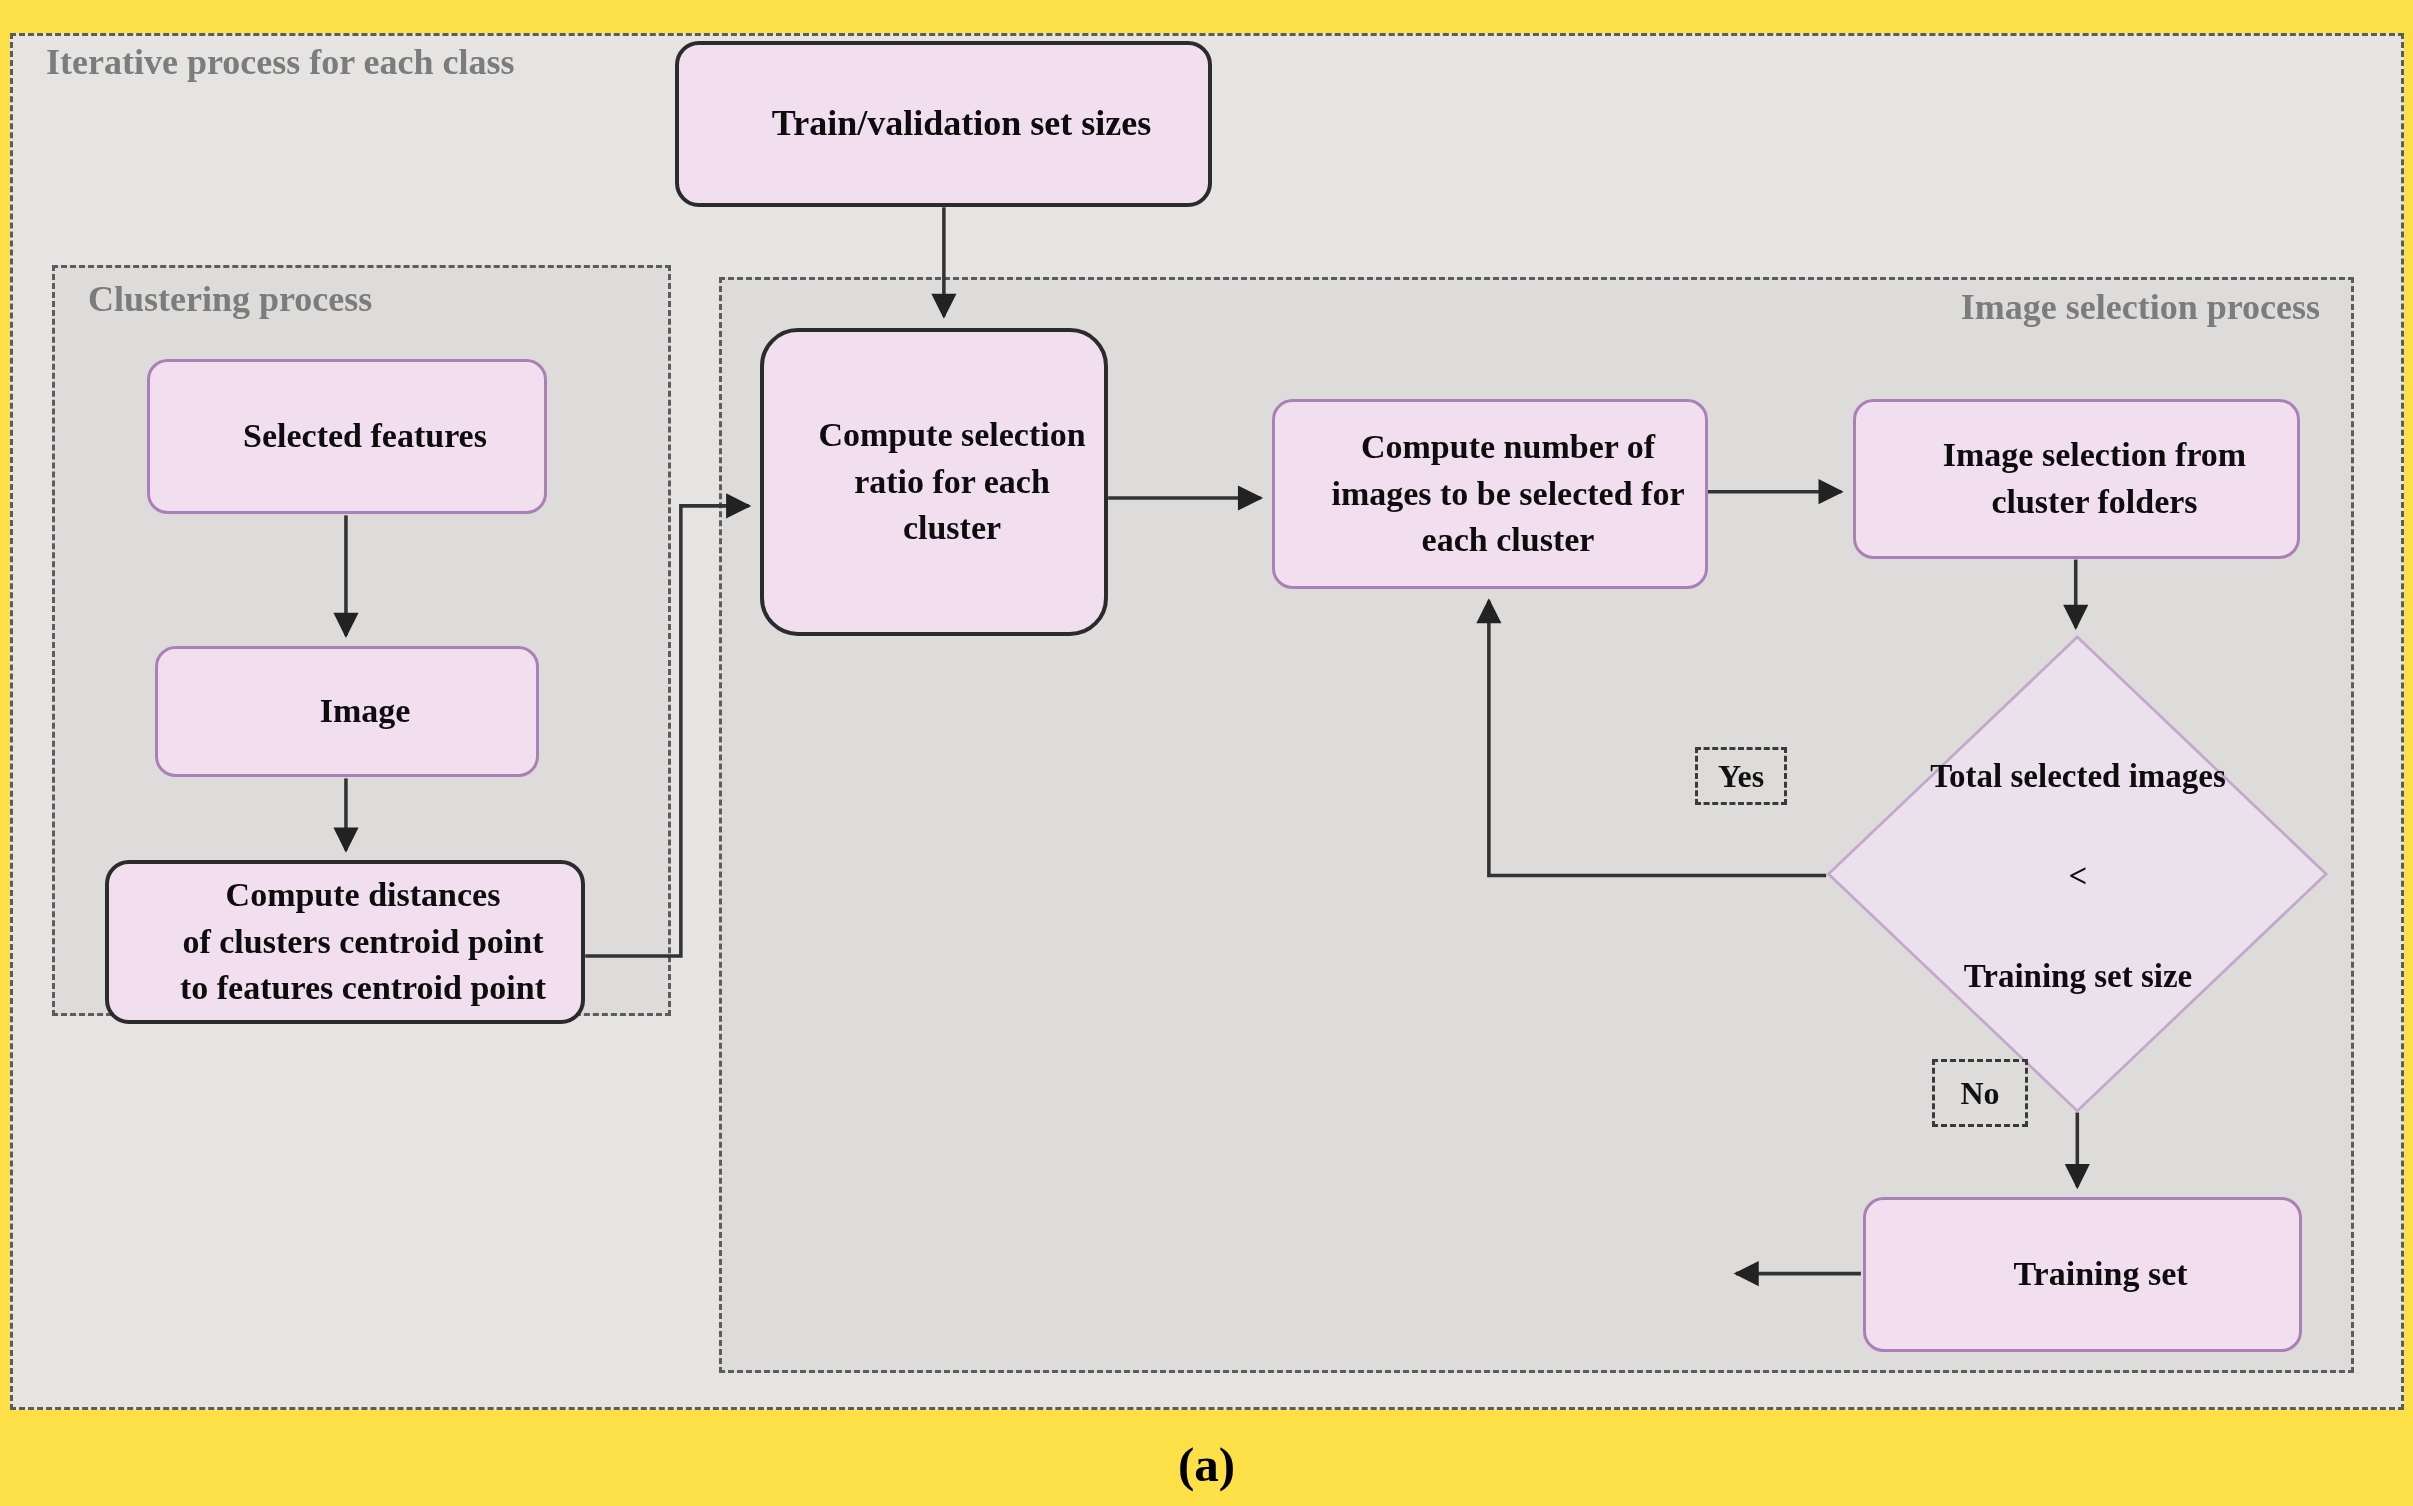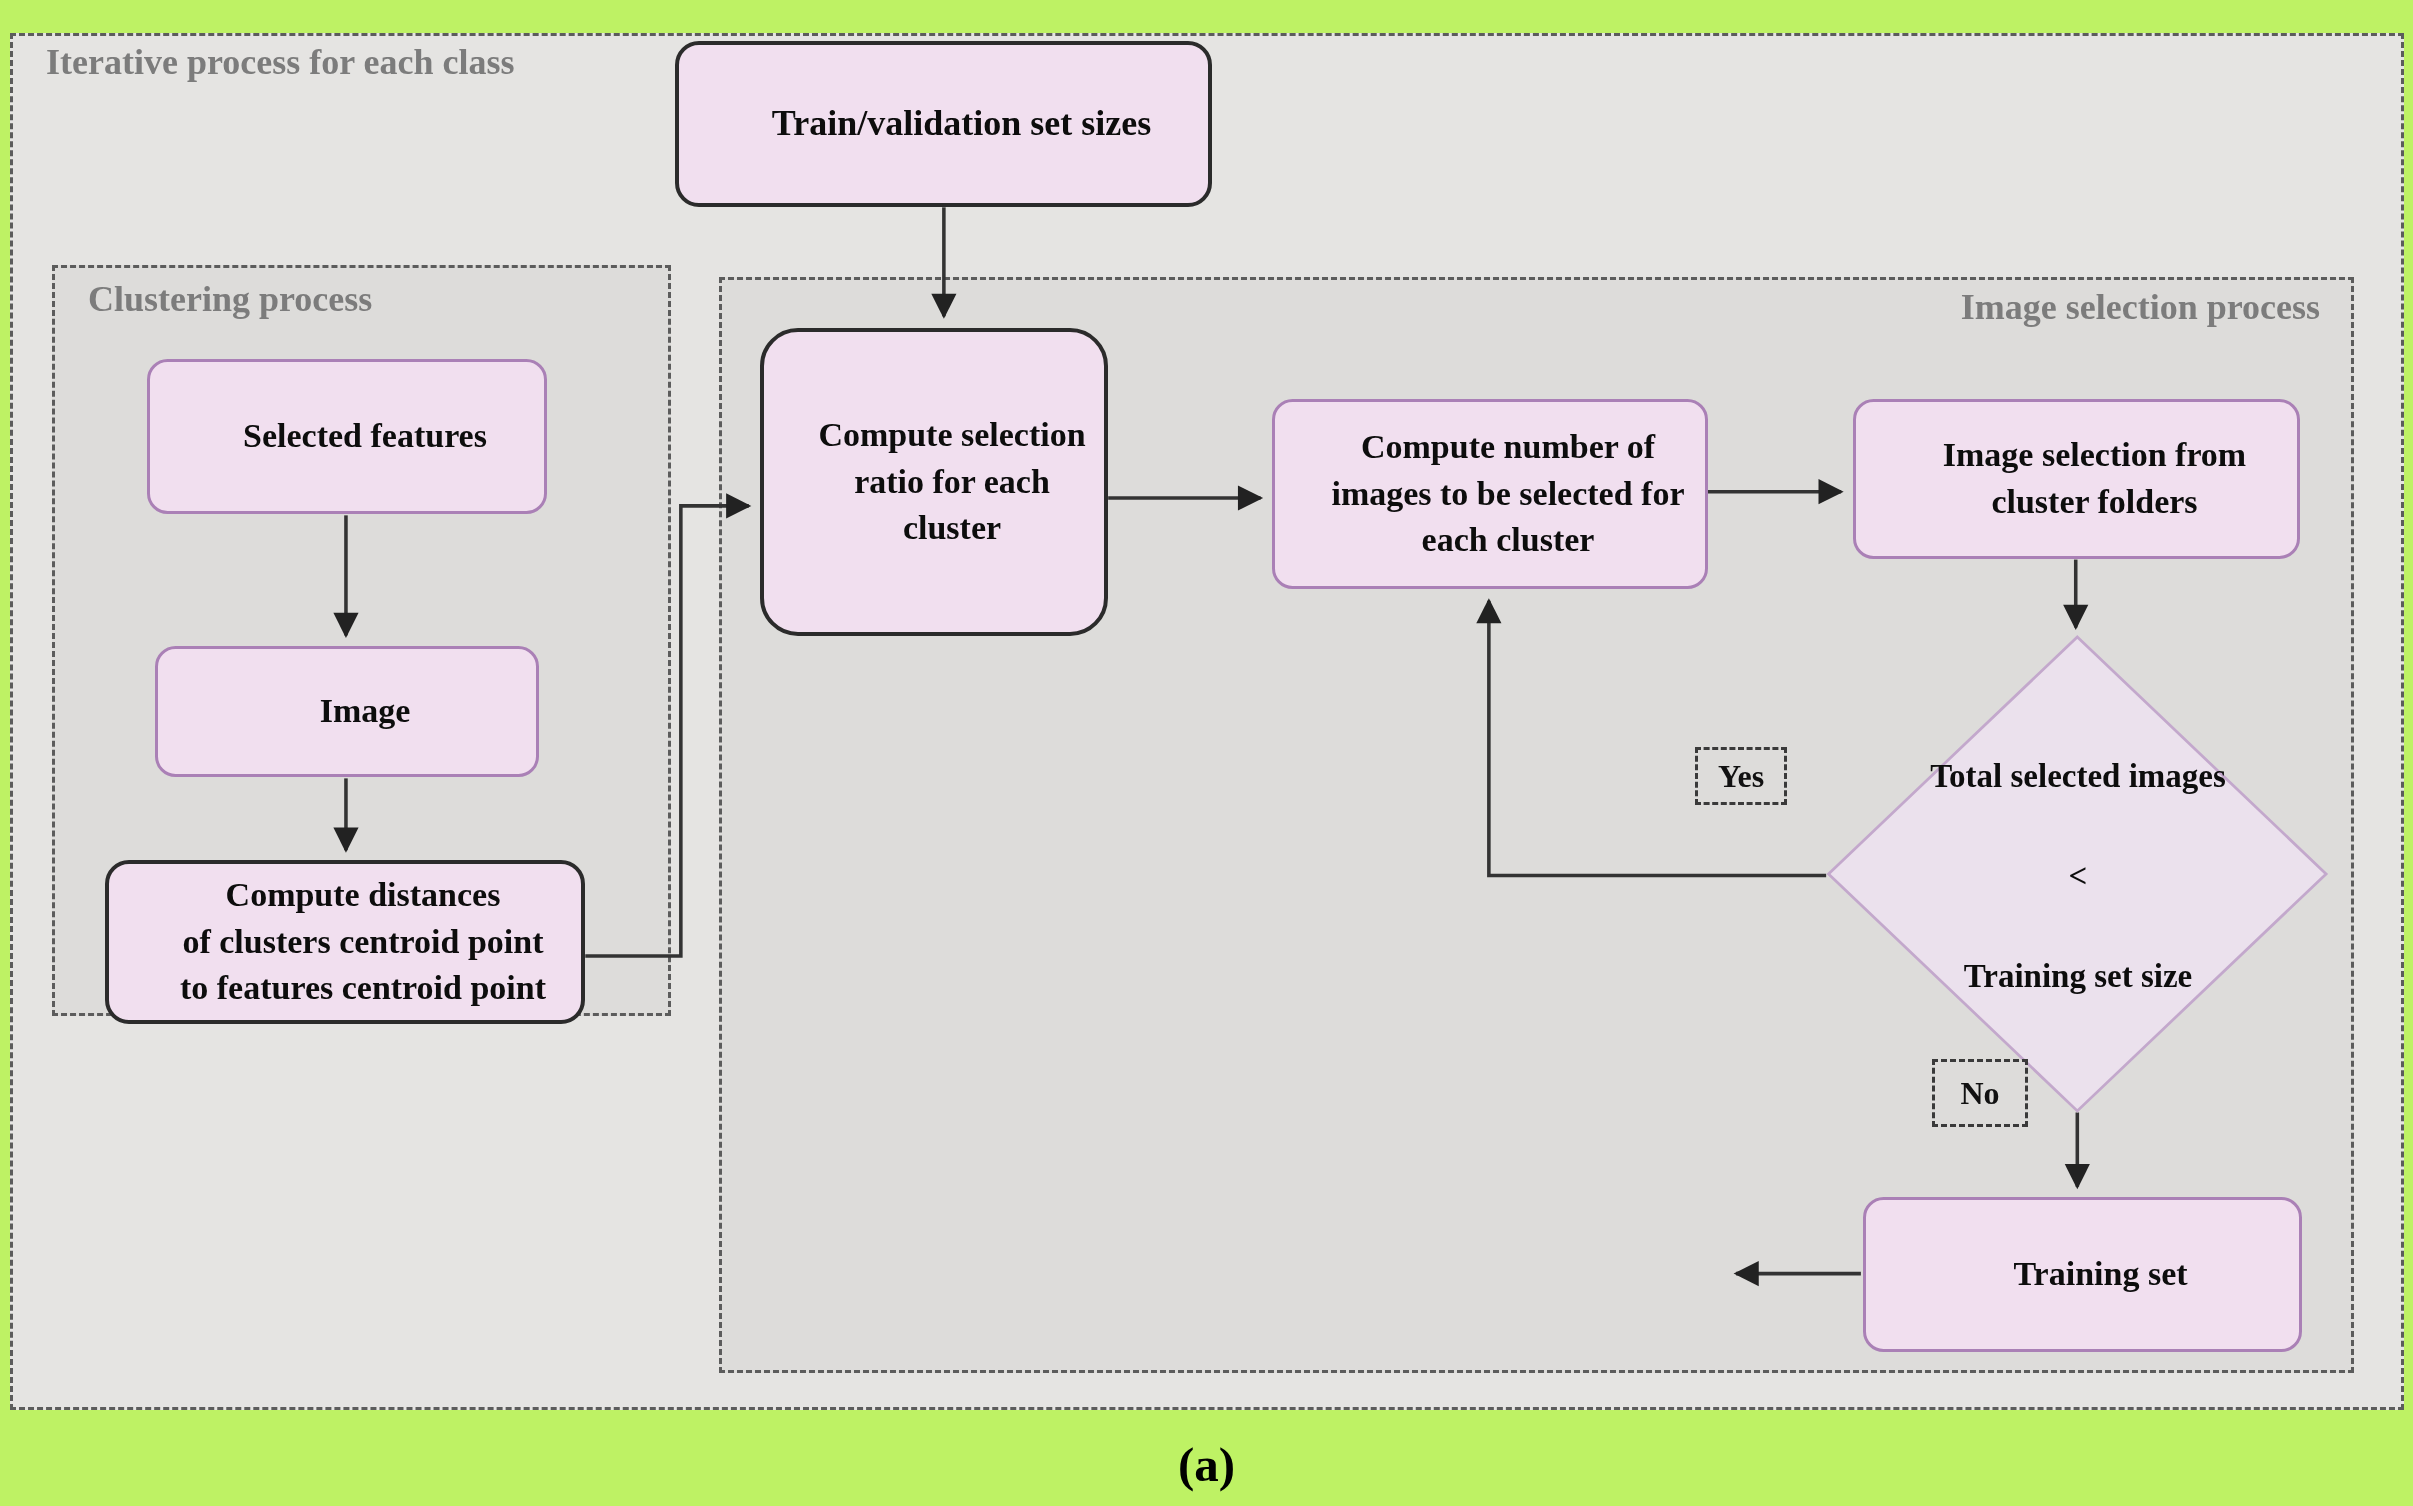--- a/index.html
+++ b/index.html
@@ -1,19 +1,19 @@
 <!DOCTYPE html>
 <html style="font-size:12.6px"><head>
 <meta charset="utf-8">
 <style>
   html,body{margin:0;padding:0;background:#ffffff;}
   #canvas{
     position:relative;
     width:2413px;height:1507px;
-    background:#bef264;
+    background:#fde047;
     font-family:"Liberation Serif","DejaVu Serif",serif;
     overflow:hidden;
   }
   .region{
     position:absolute;
     border:3.2px dashed #5c5c5c;
     box-sizing:border-box;
   }
   .region-label{
     position:absolute;

